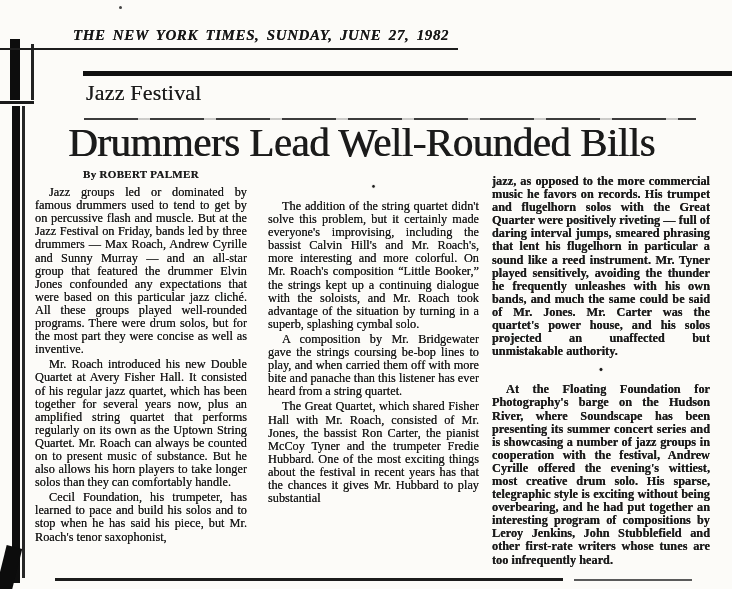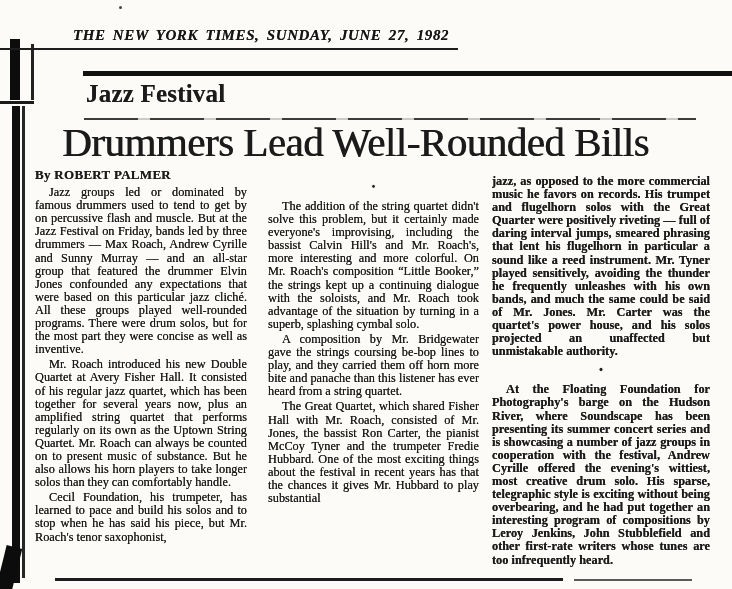--- a/index.html
+++ b/index.html
@@ -26,46 +26,46 @@
     position:absolute;top:48px;left:0;width:458px;height:2px;
     background:#1d1d1d;
   }
   
   .top-thick-rule{
     position:absolute;top:71px;left:83px;width:649px;height:5px;
     background:#101010;
   }
   .kicker{
     position:absolute;top:80px;left:86px;
-    font-weight:bold;font-size:25px;letter-spacing:.2px;
+    font-weight:normal;font-size:22px;letter-spacing:.2px;
     text-shadow:0 0 .4px rgba(0,0,0,.65);
   }
   .headline-rule{
     position:absolute;top:118px;left:84px;width:612px;height:2px;
     background:repeating-linear-gradient(90deg,#3c3c3c 0 54px,rgba(60,60,60,.25) 54px 66px);
   }
   .headline{
-    position:absolute;top:120px;left:62px;width:660px;
+    position:absolute;top:120px;left:68px;width:660px;
     font-size:41px;line-height:44px;letter-spacing:-.5px;
     font-weight:normal;
     text-shadow:.7px 0 0 #1b1b1b;
     white-space:nowrap;
   }
   
   .column{
     position:absolute;top:168px;height:409px;
     overflow:hidden;
     font-size:12.3px;line-height:13.1px;
     text-align:justify;
   }
   .col-1{left:35px;width:212px;}
   .col-2{left:268px;width:211px;padding-top:7px;}
   .col-3{left:492px;width:218px;padding-top:7px;font-weight:bold;}
   .byline{
-    font-weight:bold;font-size:13px;
+    text-align:center;font-weight:bold;font-size:11px;
     margin:0 0 5px 0;letter-spacing:.3px;
     text-shadow:0 0 .4px rgba(0,0,0,.7);
   }
   .body-para{
     margin:0 0 2px 0;
     text-indent:14px;
     text-shadow:0 0 .35px rgba(10,10,10,.85);
   }
   .body-para.no-indent{text-indent:0;}
   .bullet-sep{
@@ -135,21 +135,21 @@
 
   <div class="column col-1">
     <p class="byline">By ROBERT PALMER</p>
   <p class="body-para">Jazz groups led or dominated by famous drummers used to tend to get by on percussive flash and muscle. But at the Jazz Festival on Friday, bands led by three drummers — Max Roach, Andrew Cyrille and Sunny Murray — and an all-star group that featured the drummer Elvin Jones confounded any expectations that were based on this particular jazz cliché. All these groups played well-rounded programs. There were drum solos, but for the most part they were concise as well as inventive.</p>
       <p class="body-para">Mr. Roach introduced his new Double Quartet at Avery Fisher Hall. It consisted of his regular jazz quartet, which has been together for several years now, plus an amplified string quartet that performs regularly on its own as the Uptown String Quartet. Mr. Roach can always be counted on to present music of substance. But he also allows his horn players to take longer solos than they can comfortably handle.</p>
       <p class="body-para">Cecil Foundation, his trumpeter, has learned to pace and build his solos and to stop when he has said his piece, but Mr. Roach's tenor saxophonist,</p>
     </div>
   <div class="column col-2">
       <div class="bullet-sep">•</div>
       <p class="body-para">The addition of the string quartet didn't solve this problem, but it certainly made everyone's improvising, including the bassist Calvin Hill's and Mr. Roach's, more interesting and more colorful. On Mr. Roach's composition “Little Booker,” the strings kept up a continuing dialogue with the soloists, and Mr. Roach took advantage of the situation by turning in a superb, splashing cymbal solo.</p>
-      <p class="body-para">A composition by Mr. Bridgewater gave the strings coursing be-bop lines to play, and they carried them off horn more bite and panache than this listener has ever heard from a string quartet.</p>
+      <p class="body-para">A composition by Mr. Bridgewater gave the strings coursing be-bop lines to play, and when carried them off with more bite and panache than this listener has ever heard from a string quartet.</p>
       <p class="body-para">The Great Quartet, which shared Fisher Hall with Mr. Roach, consisted of Mr. Jones, the bassist Ron Carter, the pianist McCoy Tyner and the trumpeter Fredie Hubbard. One of the most exciting things about the festival in recent years has that the chances it gives Mr. Hubbard to play substantial</p>
     </div>
   <div class="column col-3">
       <p class="body-para no-indent">jazz, as opposed to the more commercial music he favors on records. His trumpet and flugelhorn solos with the Great Quarter were positively riveting — full of daring interval jumps, smeared phrasing that lent his flugelhorn in particular a sound like a reed instrument. Mr. Tyner played sensitively, avoiding the thunder he frequently unleashes with his own bands, and much the same could be said of Mr. Jones. Mr. Carter was the quartet's power house, and his solos projected an unaffected but unmistakable authority.</p>
       <div class="bullet-sep">•</div>
       <p class="body-para">At the Floating Foundation for Photography's barge on the Hudson River, where Soundscape has been presenting its summer concert series and is showcasing a number of jazz groups in cooperation with the festival, Andrew Cyrille offered the evening's wittiest, most creative drum solo. His sparse, telegraphic style is exciting without being overbearing, and he had put together an interesting program of compositions by Leroy Jenkins, John Stubblefield and other first-rate writers whose tunes are too infrequently heard.</p>
     </div>
 
   <div class="bottom-rule-main"></div>
   <div class="bottom-rule-faint"></div>

